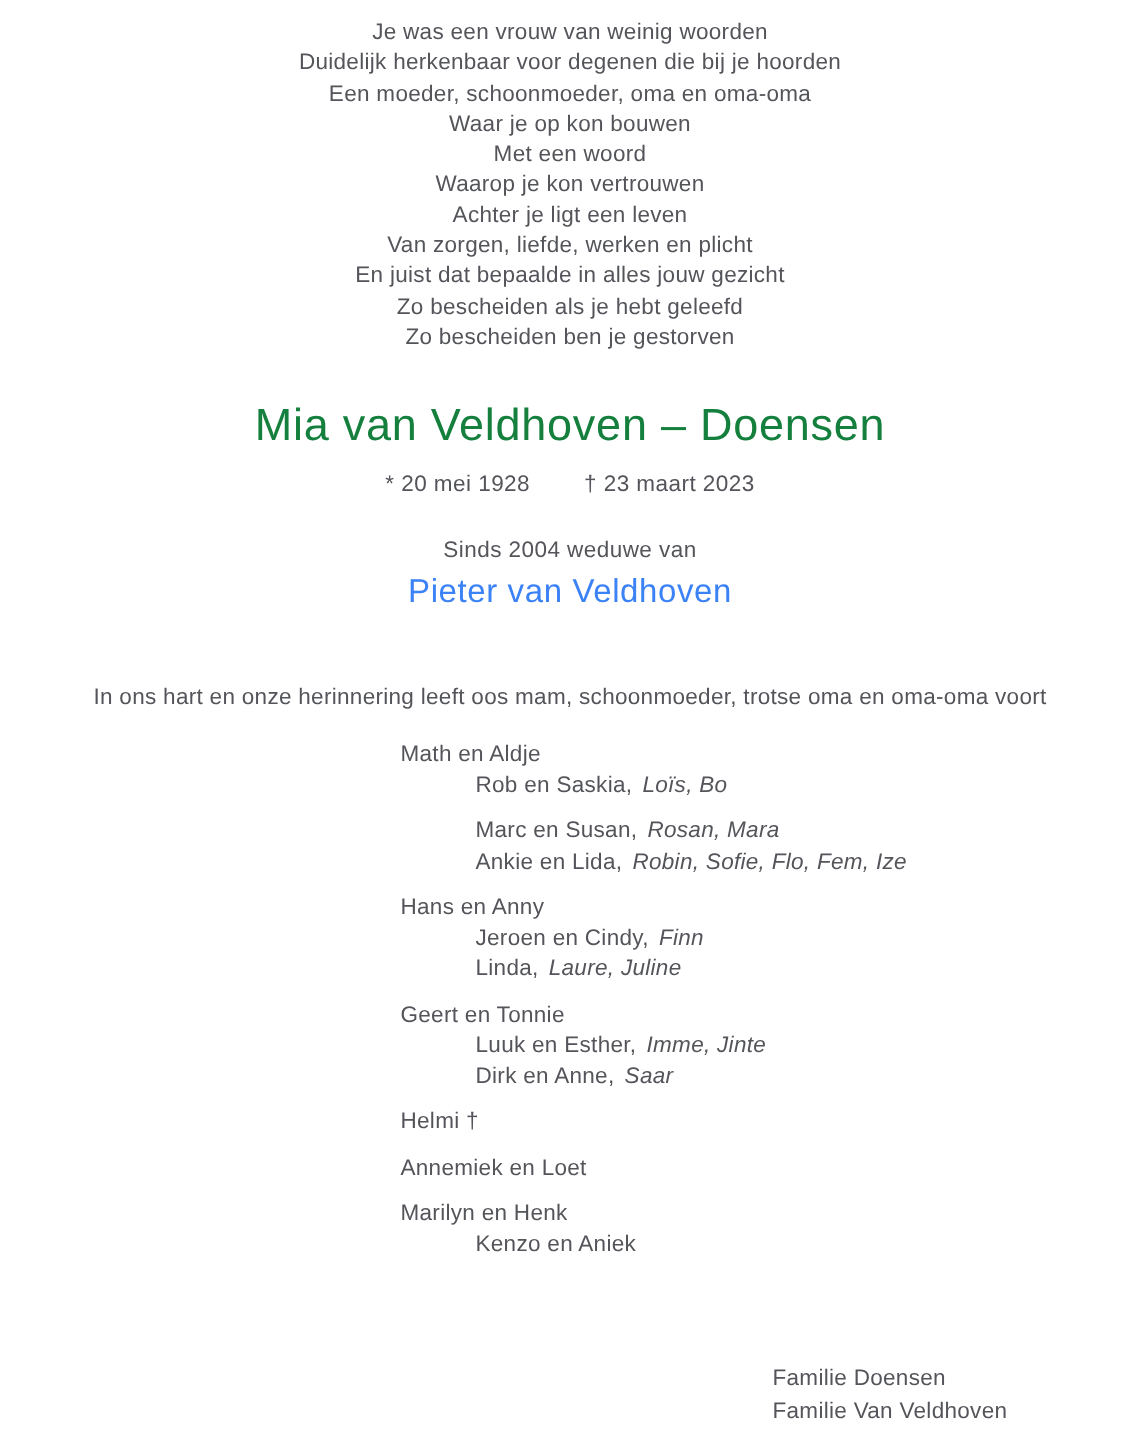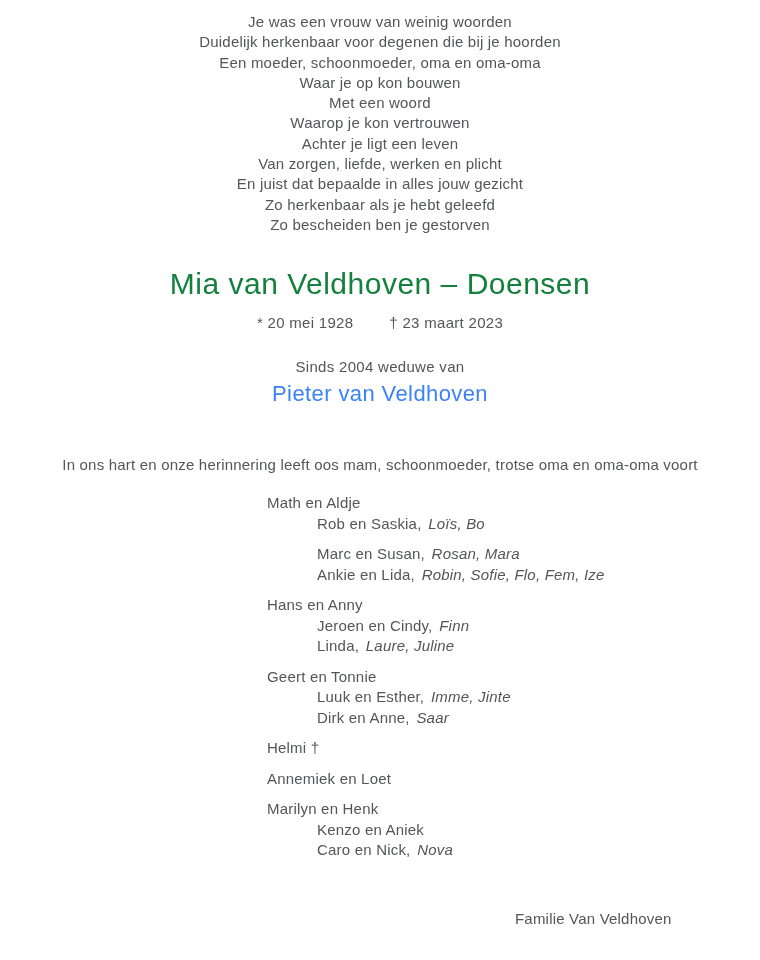--- a/index.html
+++ b/index.html
@@ -83,21 +83,21 @@
   <div class="poem">
     <div>Je was een vrouw van weinig woorden</div>
     <div>Duidelijk herkenbaar voor degenen die bij je hoorden</div>
     <div>Een moeder, schoonmoeder, oma en oma-oma</div>
     <div>Waar je op kon bouwen</div>
     <div>Met een woord</div>
     <div>Waarop je kon vertrouwen</div>
     <div>Achter je ligt een leven</div>
     <div>Van zorgen, liefde, werken en plicht</div>
     <div>En juist dat bepaalde in alles jouw gezicht</div>
-    <div>Zo herkenbaar als je hebt geleefd</div>
+    <div>Zo bescheiden als je hebt geleefd</div>
     <div>Zo bescheiden ben je gestorven</div>
   </div>
 
   <div class="deceased-name">Mia van Veldhoven – Doensen</div>
 
   <div class="dates">
     <span class="birth">* 20 mei 1928</span><span class="death">† 23 maart 2023</span>
   </div>
 
   <div class="widow-note">Sinds 2004 weduwe van</div>
@@ -134,22 +134,22 @@
       <div class="parents">Helmi †</div>
     </div>
 
     <div class="family-group">
       <div class="parents">Annemiek en Loet</div>
     </div>
 
     <div class="family-group">
       <div class="parents">Marilyn en Henk</div>
       <div class="family-child"><span>Kenzo en Aniek</span><span class="gc"></span></div>
-      <div class="family-child"><span>Caro en Nick,</span><span class="gc">Nova</span></div>
     </div>
 
   </div>
 
   <div class="signature">
+    <div>Familie Doensen</div>
     <div>Familie Van Veldhoven</div>
   </div>
 
 </div>
 
 </body></html>

